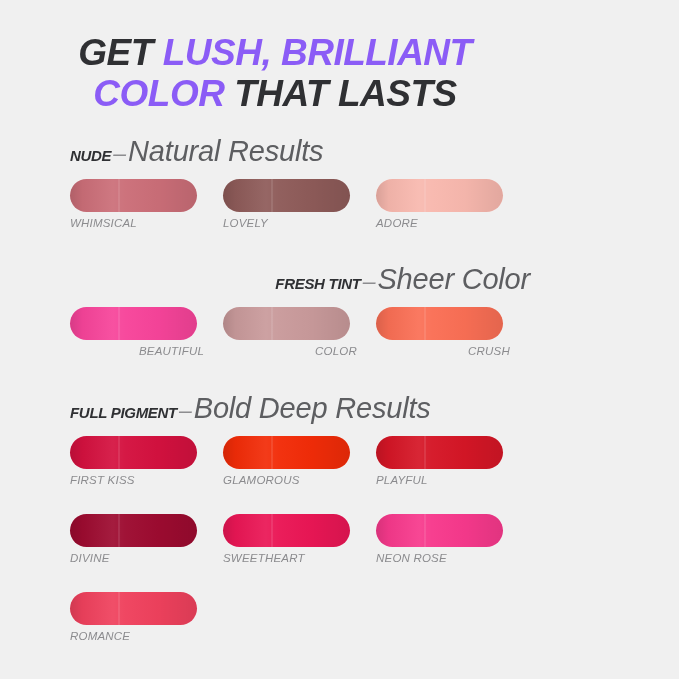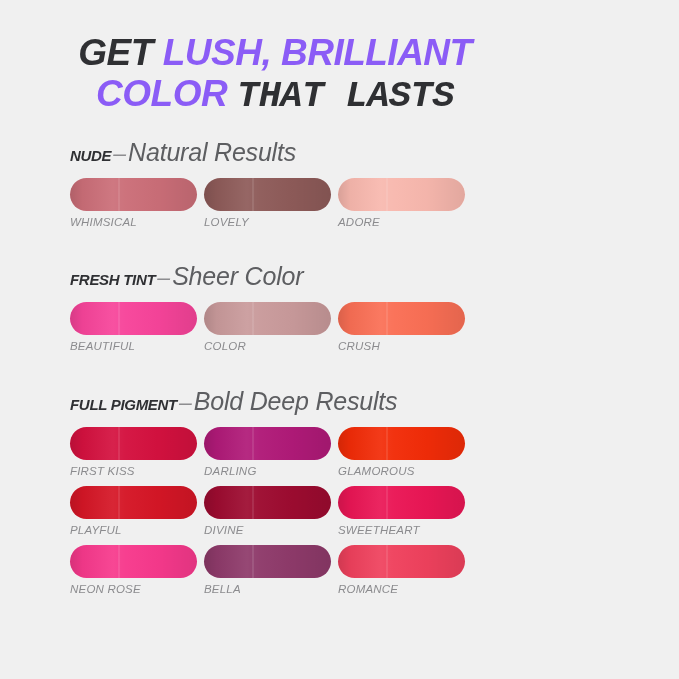--- a/index.html
+++ b/index.html
@@ -64,29 +64,30 @@
     font-family: "Liberation Sans", sans-serif;
     font-style: italic;
     font-size: 23px;
     color: #8d8d90;
     padding: 0 2px;
   }
   .section-title .desc {
     font-family: "Liberation Sans", sans-serif;
     font-style: italic;
     font-weight: normal;
-    font-size: 25px;
+    font-size: 29px;
     color: #5d5e61;
     letter-spacing: -0.2px;
   }
 
   
   .swatch-grid {
     display: flex;
     flex-wrap: wrap;
+    gap: 19px;
   }
   .swatch-cell {
     width: 134px;
     margin-right: 0;
     margin-bottom: 9px;
   }
   .swatch-pill {
     width: 127px;
     height: 33px;
     border-radius: 17px;
@@ -122,34 +123,34 @@
     font-family: "Liberation Sans", sans-serif;
     font-style: italic;
     font-size: 11.5px;
     letter-spacing: 0.2px;
     color: #8b8b8e;
     white-space: nowrap;
   }
 
   
   .sec-nude { margin-top: 0; }
-  .sec-fresh { margin-top: 27px; }
+  .sec-fresh { margin-top: 27px; text-align: right; }
   .sec-full { margin-top: 28px; }
 </style>
 </head>
 <body style="background-color: rgb(240, 240, 240);">
 
 <div class="page">
 
   <div class="headline">
     <div class="headline-line">
       <span class="hl-dark" style="color: rgb(47, 48, 51);">GET </span><span class="hl-purple" style="color: rgb(139, 92, 246);">LUSH, BRILLIANT</span>
     </div>
     <div class="headline-line">
-      <span class="hl-purple" style="color: rgb(139, 92, 246);">COLOR </span><span class="hl-dark" style="color: rgb(47, 48, 51); font-family: Liberation Mono, monospace;">THAT LASTS</span>
+      <span class="hl-purple" style="color: rgb(139, 92, 246);">COLOR </span><span class="hl-dark" style="color: rgb(47, 48, 51);">THAT LASTS</span>
     </div>
   </div>
 
   <div class="sections">
 
     <div class="section sec-nude">
       <div class="section-title">
         <span class="cat">NUDE</span><span class="dash">–</span><span class="desc">Natural Results</span>
       </div>
       <div class="swatch-grid">
@@ -205,26 +206,20 @@
         <span class="cat">FULL PIGMENT</span><span class="dash">–</span><span class="desc">Bold Deep Results</span>
       </div>
       <div class="swatch-grid">
         <div class="swatch-cell">
           <div class="swatch-pill" style="background-color: rgb(212, 17, 63);">
               <span class="seam"></span>
             </div>
           <div class="swatch-label">FIRST KISS</div>
         </div>
         <div class="swatch-cell">
-          <div class="swatch-pill" style="background-color: rgb(176, 26, 120);">
-              <span class="seam"></span>
-            </div>
-          <div class="swatch-label">DARLING</div>
-        </div>
-        <div class="swatch-cell">
           <div class="swatch-pill" style="background-color: rgb(242, 44, 8);">
               <span class="seam"></span>
             </div>
           <div class="swatch-label">GLAMOROUS</div>
         </div>
         <div class="swatch-cell">
           <div class="swatch-pill" style="background-color: rgb(213, 22, 38);">
               <span class="seam"></span>
             </div>
           <div class="swatch-label">PLAYFUL</div>
@@ -242,26 +237,20 @@
             </div>
           <div class="swatch-label">SWEETHEART</div>
         </div>
         <div class="swatch-cell">
           <div class="swatch-pill" style="background-color: rgb(247, 57, 140);">
               <span class="seam"></span>
             </div>
           <div class="swatch-label">NEON ROSE</div>
         </div>
 
-        <div class="swatch-cell">
-          <div class="swatch-pill" style="background-color: rgb(142, 58, 106);">
-              <span class="seam"></span>
-            </div>
-          <div class="swatch-label">BELLA</div>
-        </div>
         <div class="swatch-cell">
           <div class="swatch-pill" style="background-color: rgb(239, 65, 93);">
               <span class="seam"></span>
             </div>
           <div class="swatch-label">ROMANCE</div>
         </div>
       </div>
     </div>
 
   </div>

